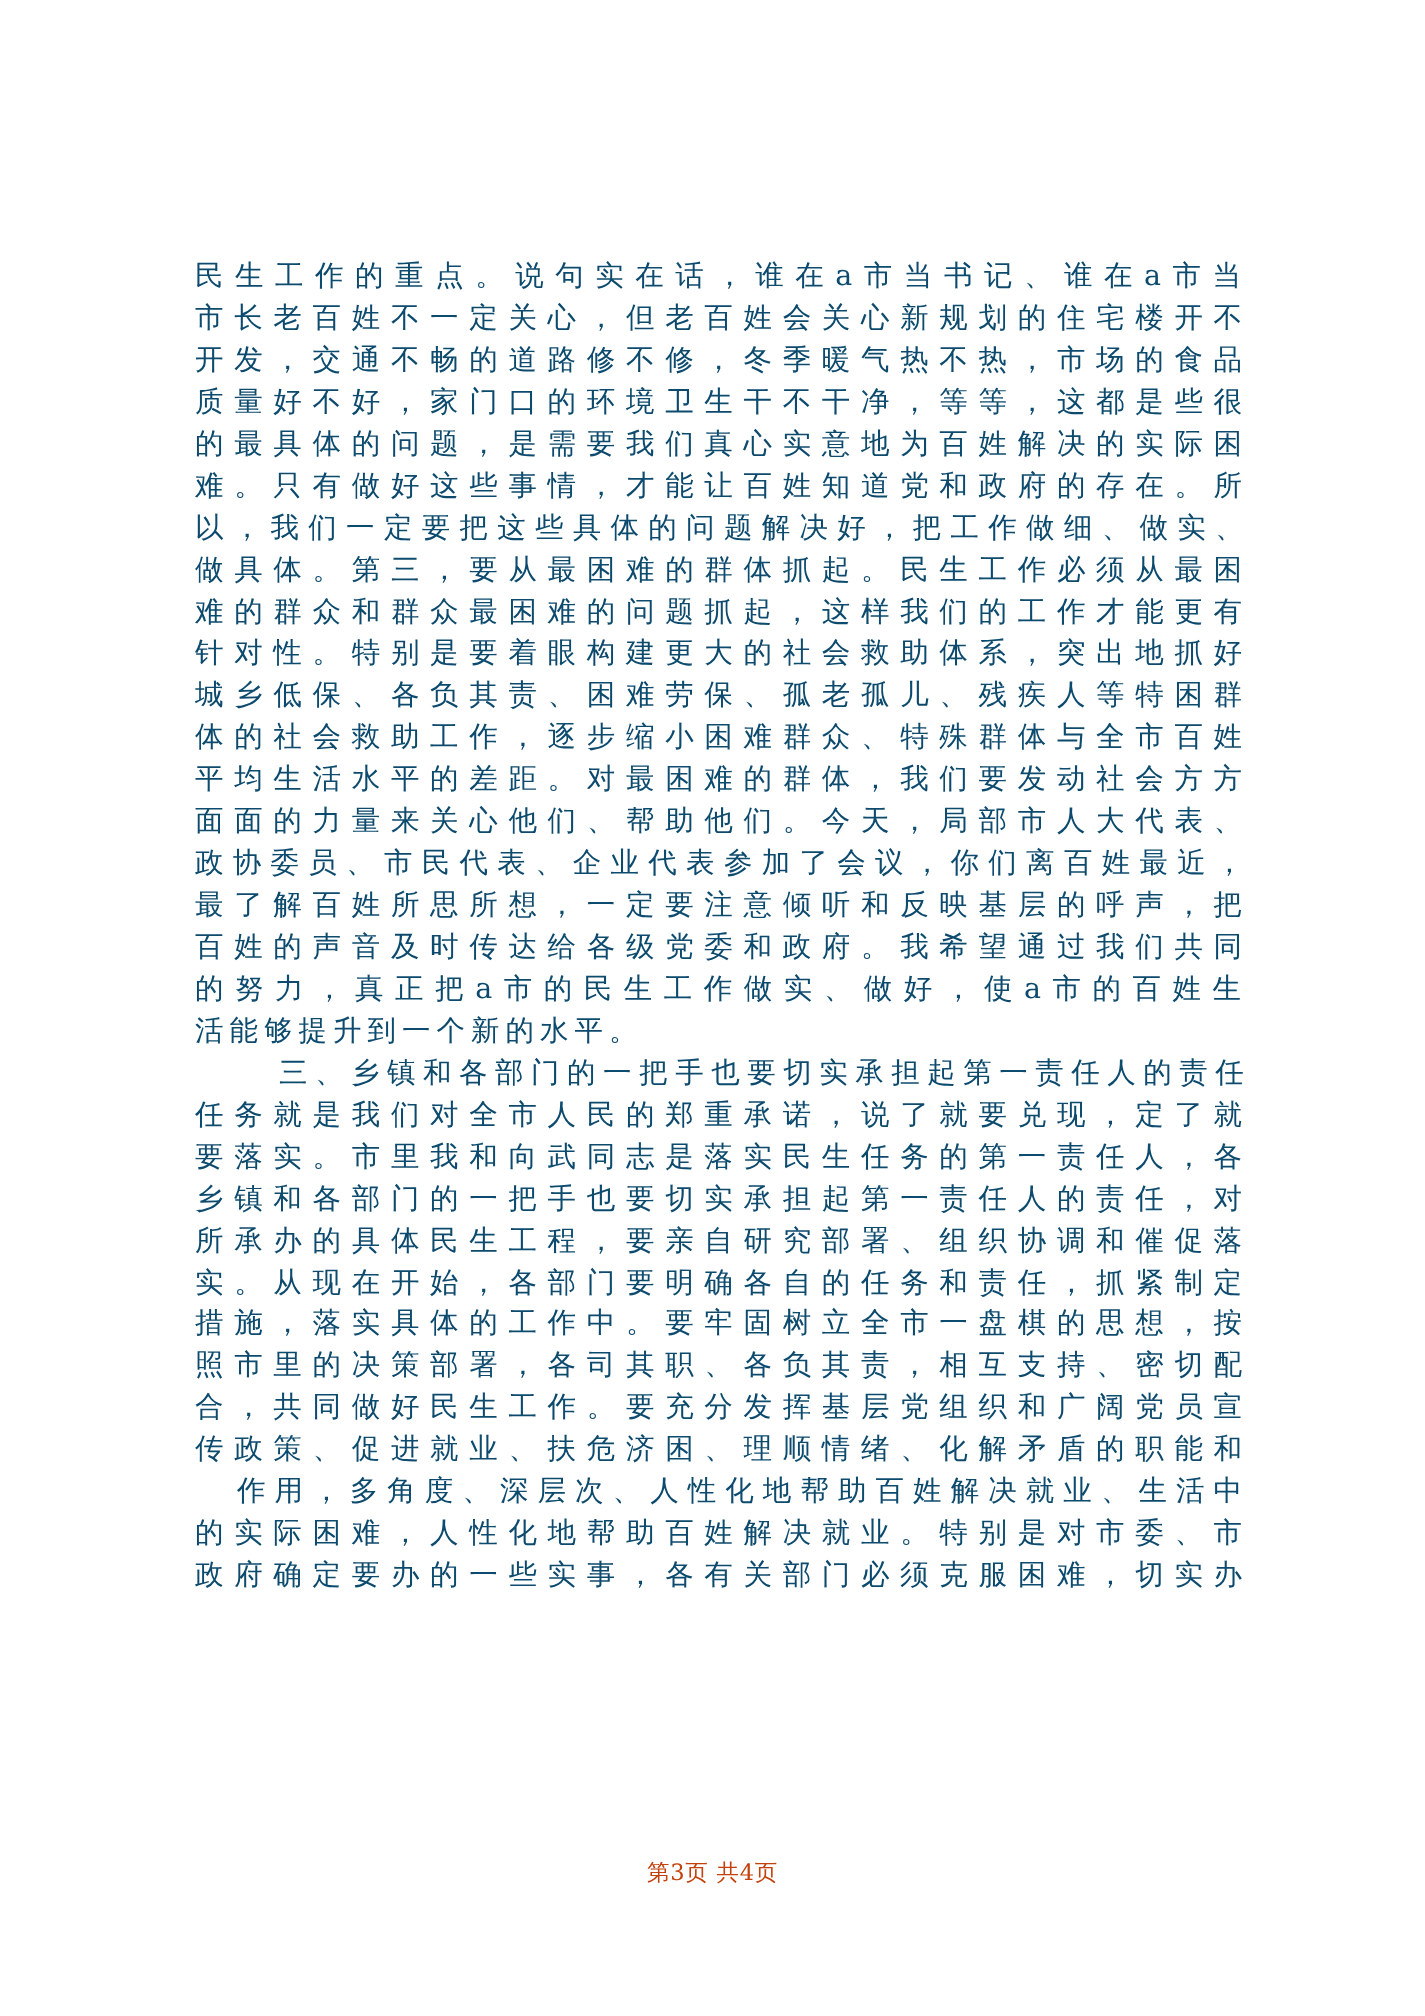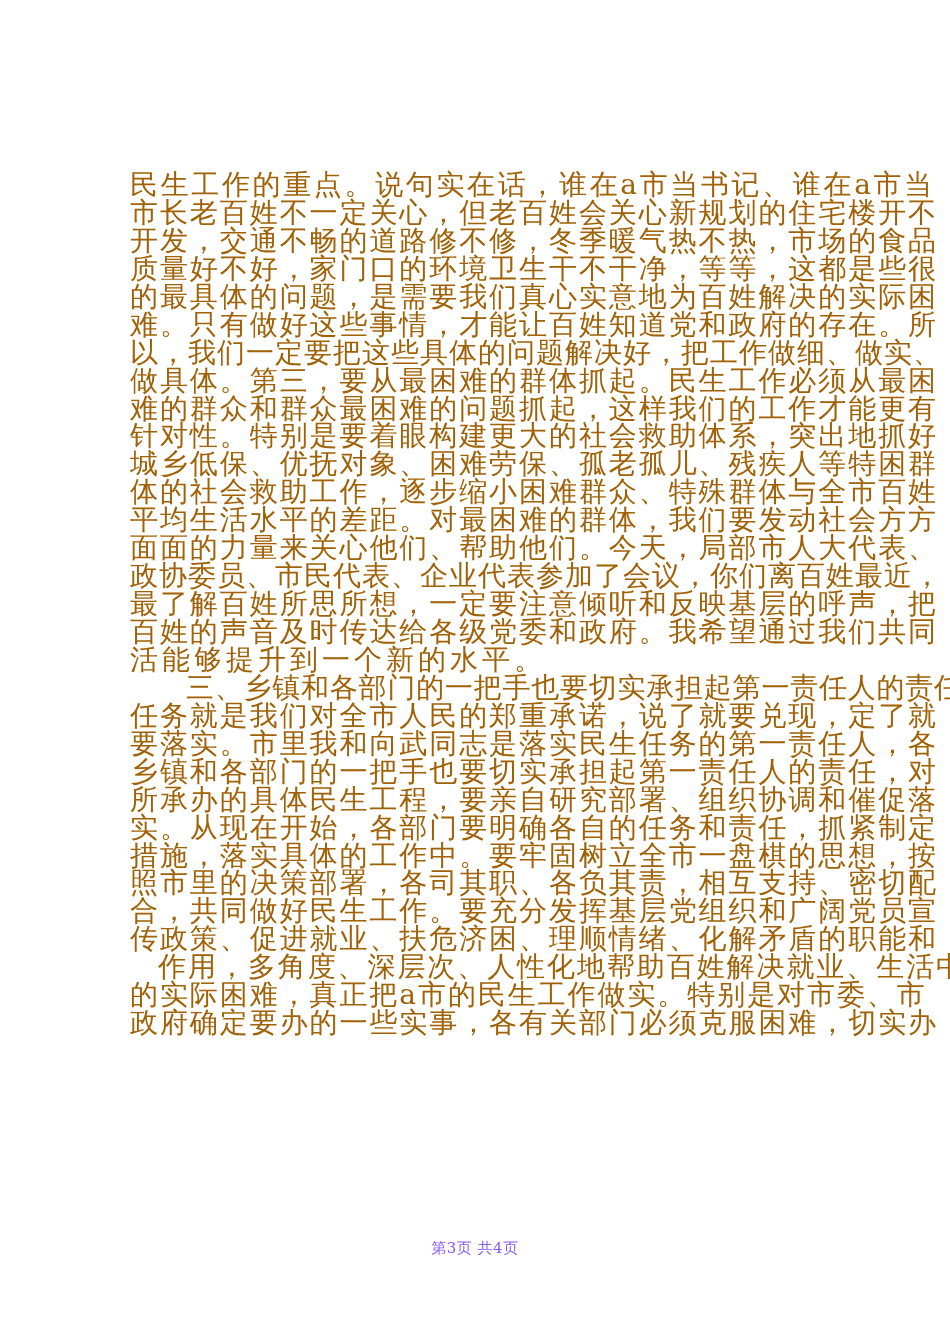--- a/index.html
+++ b/index.html
@@ -19,23 +19,23 @@
     width: 950px;
     height: 1344px;
     background: #ffffff;
   }
   .body-text {
     position: absolute;
     left: 130px;
     top: 171px;
     width: 700px;
     font-family: "DejaVu Serif", "Liberation Serif", serif;
-    font-size: 28px;
+    font-size: 19px;
     line-height: 27.95px;
-    color: #a16207;
+    color: #0c4a6e;
     letter-spacing: 3.9px;
     text-align: justify;
     text-justify: inter-character;
   }
   .para {
     margin: 0;
     padding: 0;
   }
   .line {
     display: block;
@@ -48,62 +48,63 @@
     text-align-last: left;
   }
   .footer {
     position: absolute;
     left: 0;
     width: 950px;
     top: 1239px;
     text-align: center;
     font-family: "DejaVu Serif", "Liberation Serif", serif;
     font-size: 15px;
-    color: #8b5cf6;
+    color: #c2410c;
     letter-spacing: 0.5px;
   }
 </style>
 </head>
 <body>
 
 <div class="page">
   <div class="body-text" id="body-text">
     <div class="para">
       <span class="line" style="display: block; letter-spacing: 2.64352px;">民生工作的重点。说句实在话，谁在a市当书记、谁在a市当</span>
       <span class="line" style="display: block; letter-spacing: 1.92593px;">市长老百姓不一定关心，但老百姓会关心新规划的住宅楼开不</span>
       <span class="line" style="display: block; letter-spacing: 1.92593px;">开发，交通不畅的道路修不修，冬季暖气热不热，市场的食品</span>
       <span class="line" style="display: block; letter-spacing: 1.92593px;">质量好不好，家门口的环境卫生干不干净，等等，这都是些很</span>
       <span class="line" style="display: block; letter-spacing: 1.92593px;">的最具体的问题，是需要我们真心实意地为百姓解决的实际困</span>
       <span class="line" style="display: block; letter-spacing: 1.92593px;">难。只有做好这些事情，才能让百姓知道党和政府的存在。所</span>
       <span class="line" style="display: block; letter-spacing: 1px;">以，我们一定要把这些具体的问题解决好，把工作做细、做实、</span>
       <span class="line" style="display: block; letter-spacing: 1.92593px;">做具体。第三，要从最困难的群体抓起。民生工作必须从最困</span>
       <span class="line" style="display: block; letter-spacing: 1.92593px;">难的群众和群众最困难的问题抓起，这样我们的工作才能更有</span>
       <span class="line" style="display: block; letter-spacing: 1.92593px;">针对性。特别是要着眼构建更大的社会救助体系，突出地抓好</span>
-      <span class="line" style="display: block; letter-spacing: 1.92593px;">城乡低保、优抚对象、困难劳保、孤老孤儿、残疾人等特困群</span>
+      <span class="line" style="display: block; letter-spacing: 1.92593px;">城乡低保、各负其责、困难劳保、孤老孤儿、残疾人等特困群</span>
       <span class="line" style="display: block; letter-spacing: 1.92593px;">体的社会救助工作，逐步缩小困难群众、特殊群体与全市百姓</span>
       <span class="line" style="display: block; letter-spacing: 1.92593px;">平均生活水平的差距。对最困难的群体，我们要发动社会方方</span>
       <span class="line" style="display: block; letter-spacing: 1.92593px;">面面的力量来关心他们、帮助他们。今天，局部市人大代表、</span>
       <span class="line" style="display: block; letter-spacing: 1px;">政协委员、市民代表、企业代表参加了会议，你们离百姓最近，</span>
       <span class="line" style="display: block; letter-spacing: 1.92593px;">最了解百姓所思所想，一定要注意倾听和反映基层的呼声，把</span>
       <span class="line" style="display: block; letter-spacing: 1.92593px;">百姓的声音及时传达给各级党委和政府。我希望通过我们共同</span>
+      <span class="line" style="display: block; letter-spacing: 2.64352px;">的努力，真正把a市的民生工作做实、做好，使a市的百姓生</span>
       <span class="line last" style="letter-spacing: 4px;">活能够提升到一个新的水平。</span>
     </div>
     <div class="para">
       <span class="line" style="padding-left: 56px; display: block; letter-spacing: 0.769231px;">三、乡镇和各部门的一把手也要切实承担起第一责任人的责任</span>
       <span class="line" style="display: block; letter-spacing: 1.92593px;">任务就是我们对全市人民的郑重承诺，说了就要兑现，定了就</span>
       <span class="line" style="display: block; letter-spacing: 1.92593px;">要落实。市里我和向武同志是落实民生任务的第一责任人，各</span>
       <span class="line" style="display: block; letter-spacing: 1.92593px;">乡镇和各部门的一把手也要切实承担起第一责任人的责任，对</span>
       <span class="line" style="display: block; letter-spacing: 1.92593px;">所承办的具体民生工程，要亲自研究部署、组织协调和催促落</span>
       <span class="line" style="display: block; letter-spacing: 1.92593px;">实。从现在开始，各部门要明确各自的任务和责任，抓紧制定</span>
       <span class="line" style="display: block; letter-spacing: 1.92593px;">措施，落实具体的工作中。要牢固树立全市一盘棋的思想，按</span>
       <span class="line" style="display: block; letter-spacing: 1.92593px;">照市里的决策部署，各司其职、各负其责，相互支持、密切配</span>
       <span class="line" style="display: block; letter-spacing: 1.92593px;">合，共同做好民生工作。要充分发挥基层党组织和广阔党员宣</span>
       <span class="line" style="display: block; letter-spacing: 1.92593px;">传政策、促进就业、扶危济困、理顺情绪、化解矛盾的职能和</span>
       <span class="line" style="display: block; letter-spacing: 1.92593px; margin-left: 28px;">作用，多角度、深层次、人性化地帮助百姓解决就业、生活中</span>
-      <span class="line" style="display: block; letter-spacing: 1.92593px;">的实际困难，真正把a市的民生工作做实。特别是对市委、市</span>
+      <span class="line" style="display: block; letter-spacing: 1.92593px;">的实际困难，人性化地帮助百姓解决就业。特别是对市委、市</span>
       <span class="line" style="display: block; letter-spacing: 1.92593px;">政府确定要办的一些实事，各有关部门必须克服困难，切实办</span>
     </div>
   </div>
 
   <div class="footer">
     <span>第3页 共4页</span>
   </div>
 </div>
 
 </body></html>

